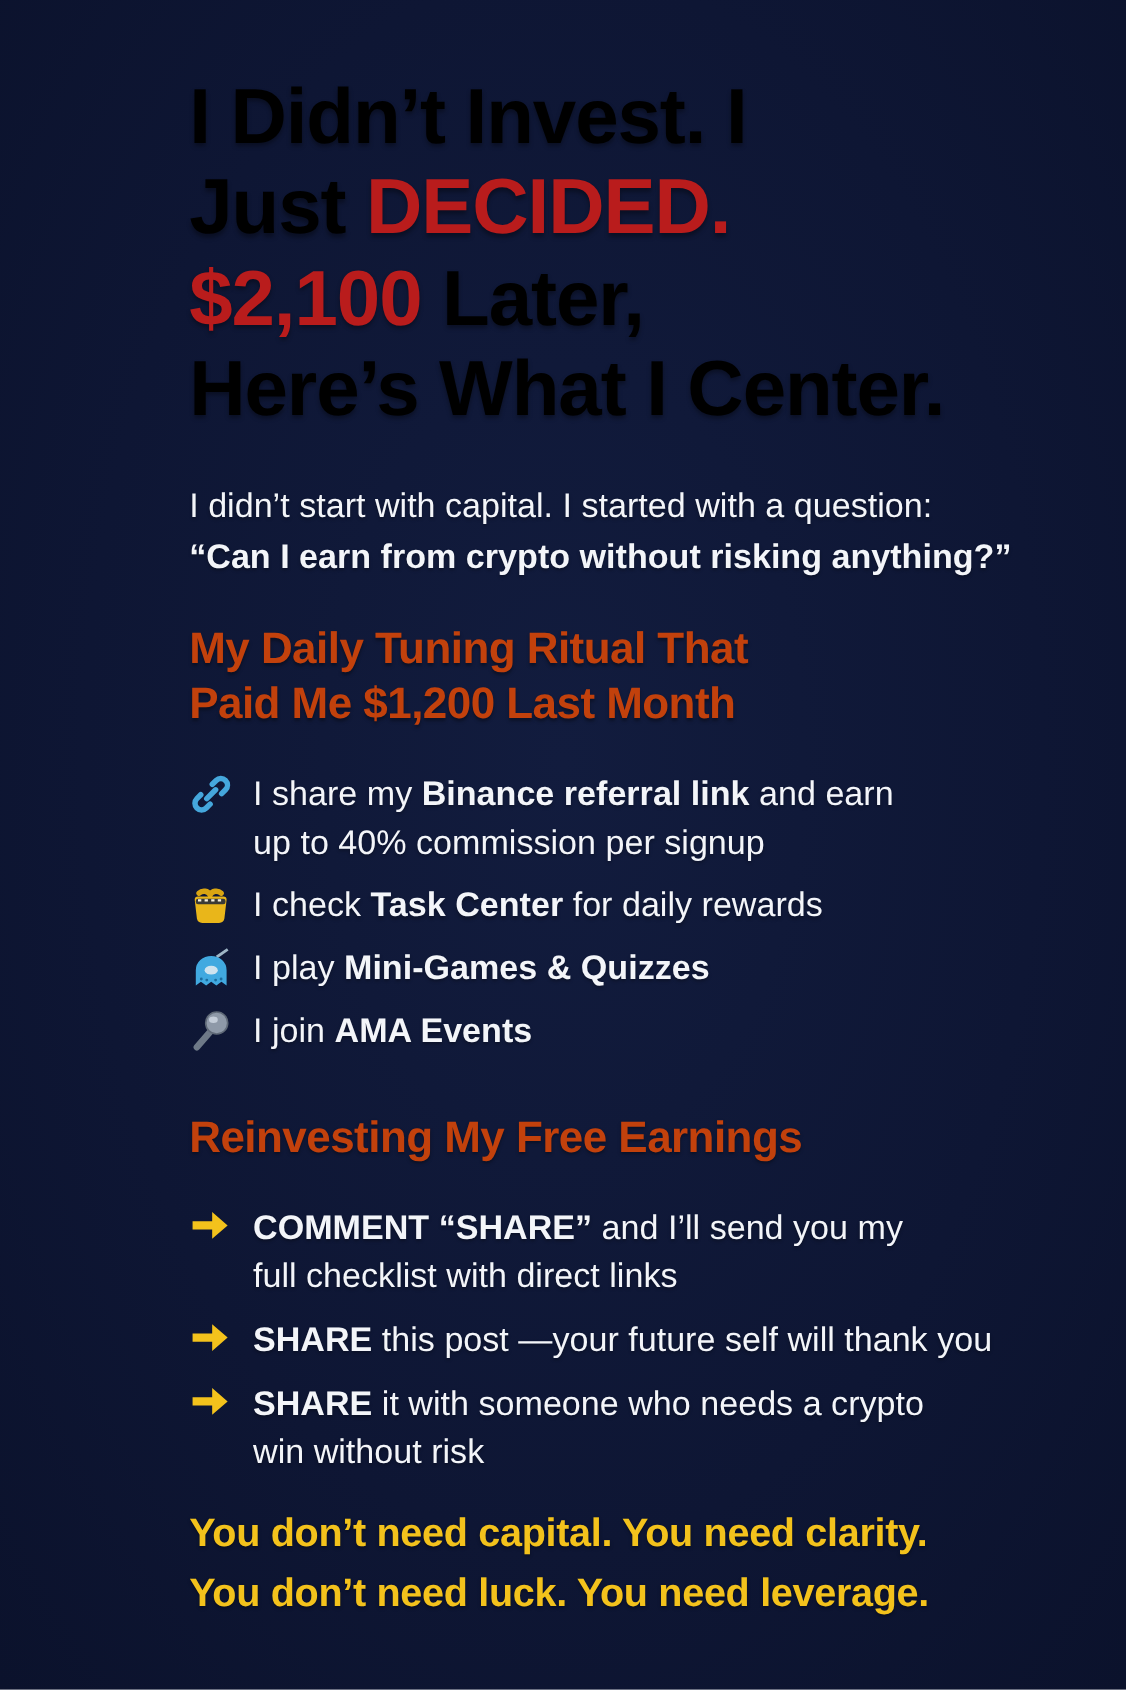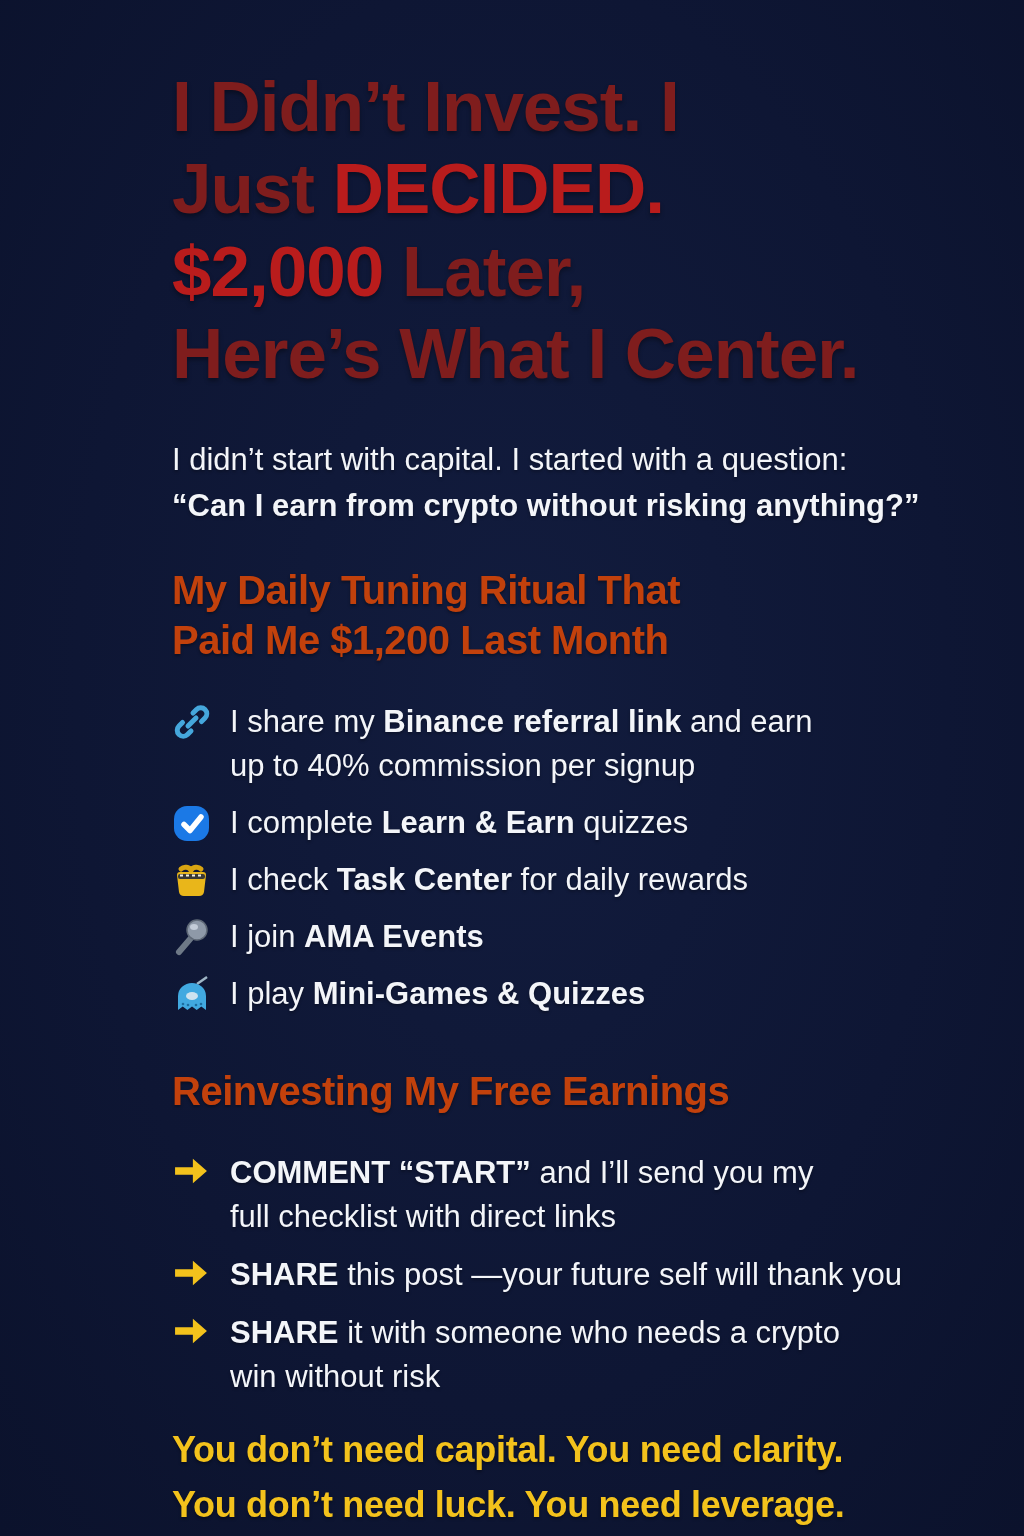--- a/index.html
+++ b/index.html
@@ -8,21 +8,21 @@
     background: radial-gradient(ellipse at 50% 45%, #121c3e 0%, #0e1634 60%, #0b122c 100%);
     font-family: "Liberation Sans", sans-serif;
     color: #f3f5f9;
     overflow: hidden;
   }
   .poster {
     width: 1024px; height: 1536px;
     padding: 66px 54px 30px 172px;
   }
   .hl { color: #b91c1c; }
-  .wh { color: #7f1d1d; }
+  .wh { color: #000000; }
 
   h1.headline {
     font-size: 71px;
     font-weight: 600;
     line-height: 1.16;
     letter-spacing: -1px;
     margin-bottom: 42px;
     text-shadow: 0 3px 4px rgba(0,0,0,.35);
   }
   .intro {
@@ -84,21 +84,21 @@
   }
 </style>
 </head>
 <body>
 
 <div class="poster">
 
   <h1 class="headline">
     <span class="wh">I Didn’t Invest. I</span><br>
     <span class="wh">Just </span><span class="hl">DECIDED.</span><br>
-    <span class="hl">$2,000</span><span class="wh"> Later,</span><br>
+    <span class="hl">$2,100</span><span class="wh"> Later,</span><br>
     <span class="wh">Here’s What I Center.</span>
   </h1>
 
   <p class="intro"><span>I didn’t start with capital. I started with a question:
 </span><b>“Can I earn from crypto without risking anything?”</b></p>
 
   <h2 class="section-title">My Daily Tuning Ritual That
 Paid Me $1,200 Last Month</h2>
 
   <ul class="icon-list">
@@ -111,74 +111,65 @@
               <path d="M19 29l-3.5 3.5a6 6 0 01-8.5-8.5L10.5 20.5"></path>
             </g>
           </svg>
       </span>
       <span class="li-text"><span>I share my </span><b>Binance referral link</b><span> and earn
 up to 40% commission per signup</span></span>
     </li>
     <li>
       <span class="li-icon">
         <svg viewBox="0 0 40 40">
-            <rect x="2" y="3" width="35" height="35" rx="13" fill="#1b79e6"></rect>
-            <path d="M12 21.5l6 6 11-13.5" stroke="#fff" stroke-width="5.5" fill="none" stroke-linecap="round" stroke-linejoin="round"></path>
-          </svg>
-      </span>
-      <span class="li-text"><span>I complete </span><b>Learn &amp; Earn</b><span> quizzes</span></span>
-    </li>
-    <li>
-      <span class="li-icon">
-        <svg viewBox="0 0 40 40">
             <path d="M9 9a6 5.5 0 0110 1.5A6 5.5 0 0129 9" stroke="#d9a512" stroke-width="5" fill="none" stroke-linecap="round"></path>
             <path d="M8 12h23a3 3 0 013 3l-2 17a5 5 0 01-5 4H12a5 5 0 01-5-4L5 15a3 3 0 013-3z" fill="#e9b61a"></path>
             <rect x="6" y="14" width="27" height="5" rx="2" fill="#3a3a36"></rect>
             <path d="M8 15.5h23" stroke="#f7f2de" stroke-width="2" stroke-dasharray="3 3"></path>
           </svg>
       </span>
       <span class="li-text"><span>I check </span><b>Task Center</b><span> for daily rewards</span></span>
-    </li>
-    <li>
-      <span class="li-icon">
-        <svg viewBox="0 0 40 40">
-            <path d="M19 21L7 35" stroke="#6e7987" stroke-width="6" stroke-linecap="round"></path>
-            <circle cx="25" cy="13" r="10" fill="#8e99a8"></circle>
-            <circle cx="25" cy="13" r="10" fill="none" stroke="#5f6977" stroke-width="1.5"></circle>
-            <ellipse cx="22" cy="10" rx="4" ry="3" fill="#c3ccd8"></ellipse>
-          </svg>
-      </span>
-      <span class="li-text"><span>I join </span><b>AMA Events</b><span></span></span>
     </li>
     <li>
       <span class="li-icon">
         <svg viewBox="0 0 40 40">
             <line x1="25" y1="10" x2="35" y2="3" stroke="#9fb6c6" stroke-width="2.5"></line>
             <path d="M6 36V22a14 13 0 0128 0v14l-4.7-3.4-4.6 3.4-4.7-3.4-4.6 3.4-4.7-3.4z" fill="#41a9e0"></path>
             <ellipse cx="20" cy="22" rx="6" ry="4" fill="#cfe3ef"></ellipse>
             <circle cx="11" cy="30" r="1.3" fill="#1c6ea0"></circle>
             <circle cx="16" cy="31" r="1.3" fill="#1c6ea0"></circle>
             <circle cx="24" cy="31" r="1.3" fill="#1c6ea0"></circle>
             <circle cx="29" cy="30" r="1.3" fill="#1c6ea0"></circle>
           </svg>
       </span>
       <span class="li-text"><span>I play </span><b>Mini-Games &amp; Quizzes</b><span></span></span>
     </li>
+    <li>
+      <span class="li-icon">
+        <svg viewBox="0 0 40 40">
+            <path d="M19 21L7 35" stroke="#6e7987" stroke-width="6" stroke-linecap="round"></path>
+            <circle cx="25" cy="13" r="10" fill="#8e99a8"></circle>
+            <circle cx="25" cy="13" r="10" fill="none" stroke="#5f6977" stroke-width="1.5"></circle>
+            <ellipse cx="22" cy="10" rx="4" ry="3" fill="#c3ccd8"></ellipse>
+          </svg>
+      </span>
+      <span class="li-text"><span>I join </span><b>AMA Events</b><span></span></span>
+    </li>
   </ul>
 
   <h2 class="section-title">Reinvesting My Free Earnings</h2>
 
   <ul class="action-list">
     <li>
       <span class="arrow-cell">
         <svg viewBox="0 0 40 32">
             <path d="M3 12h19V3l15 13-15 13v-9H3z" fill="#f3c21c"></path>
           </svg>
       </span>
-      <span class="li-text"><b>COMMENT “START”</b><span> and I’ll send you my
+      <span class="li-text"><b>COMMENT “SHARE”</b><span> and I’ll send you my
 full checklist with direct links</span></span>
     </li>
     <li>
       <span class="arrow-cell">
         <svg viewBox="0 0 40 32">
             <path d="M3 12h19V3l15 13-15 13v-9H3z" fill="#f3c21c"></path>
           </svg>
       </span>
       <span class="li-text"><b>SHARE</b><span> this post —your future self will thank you</span></span>
     </li>

